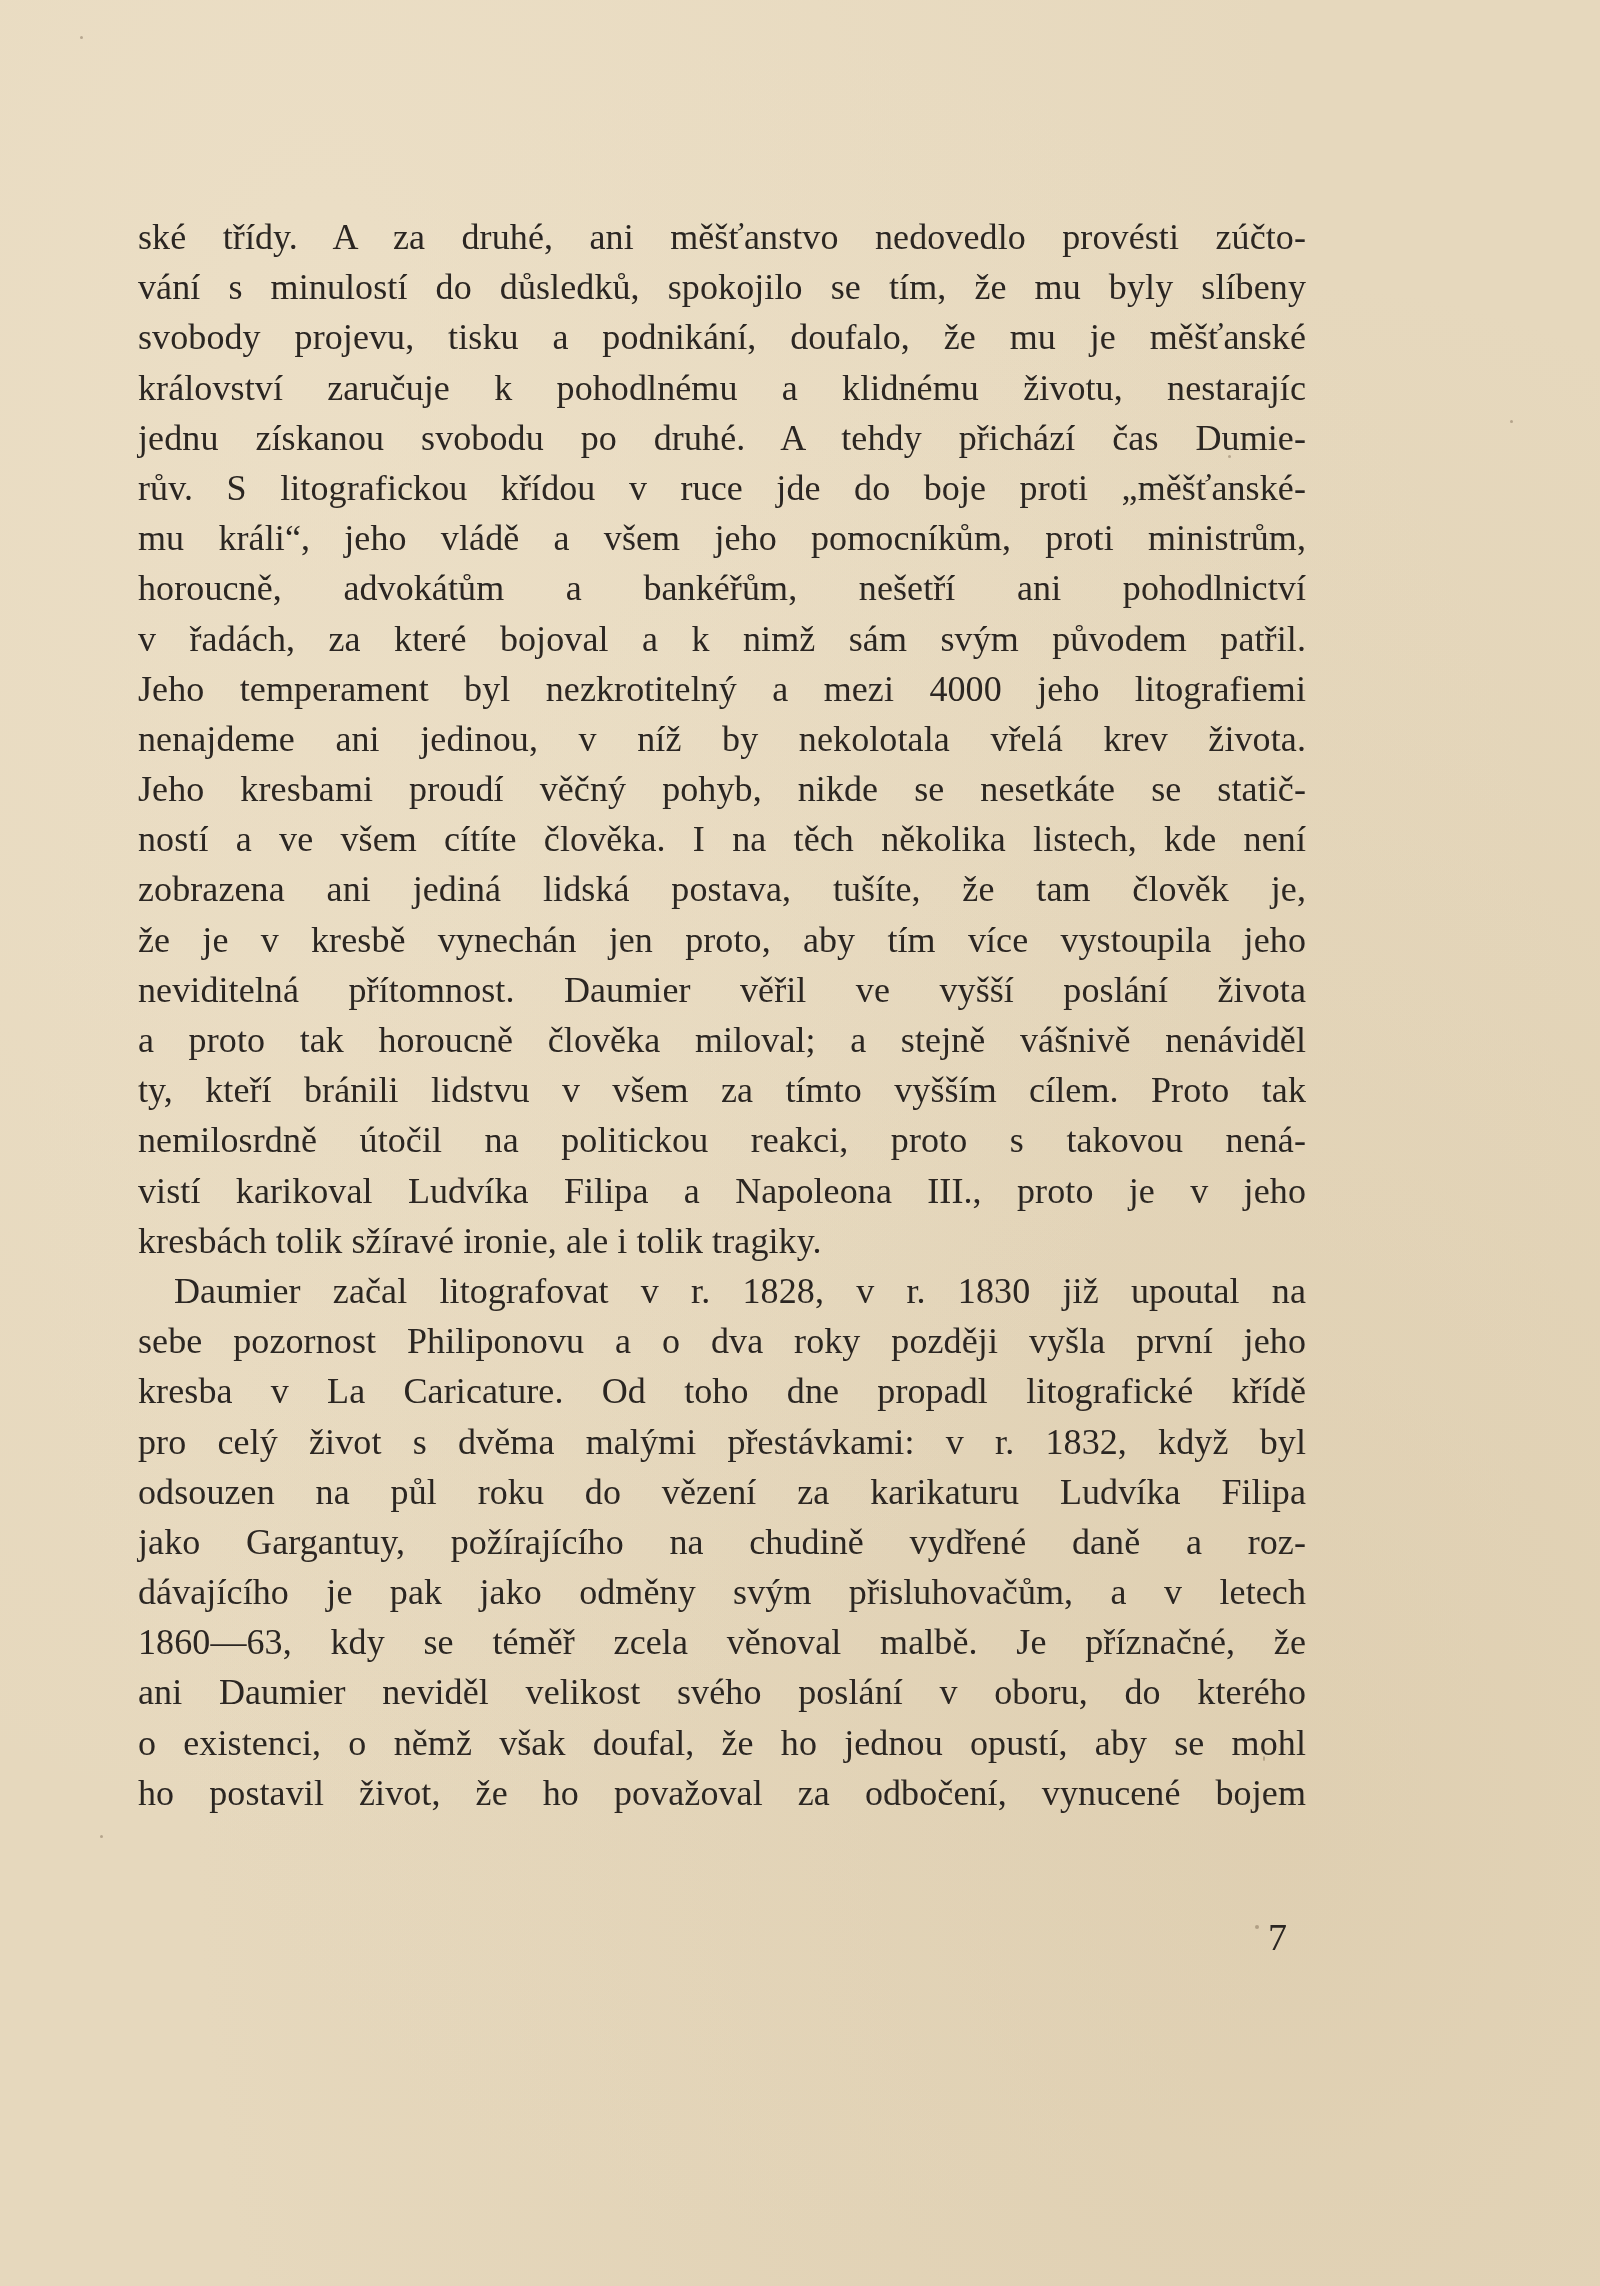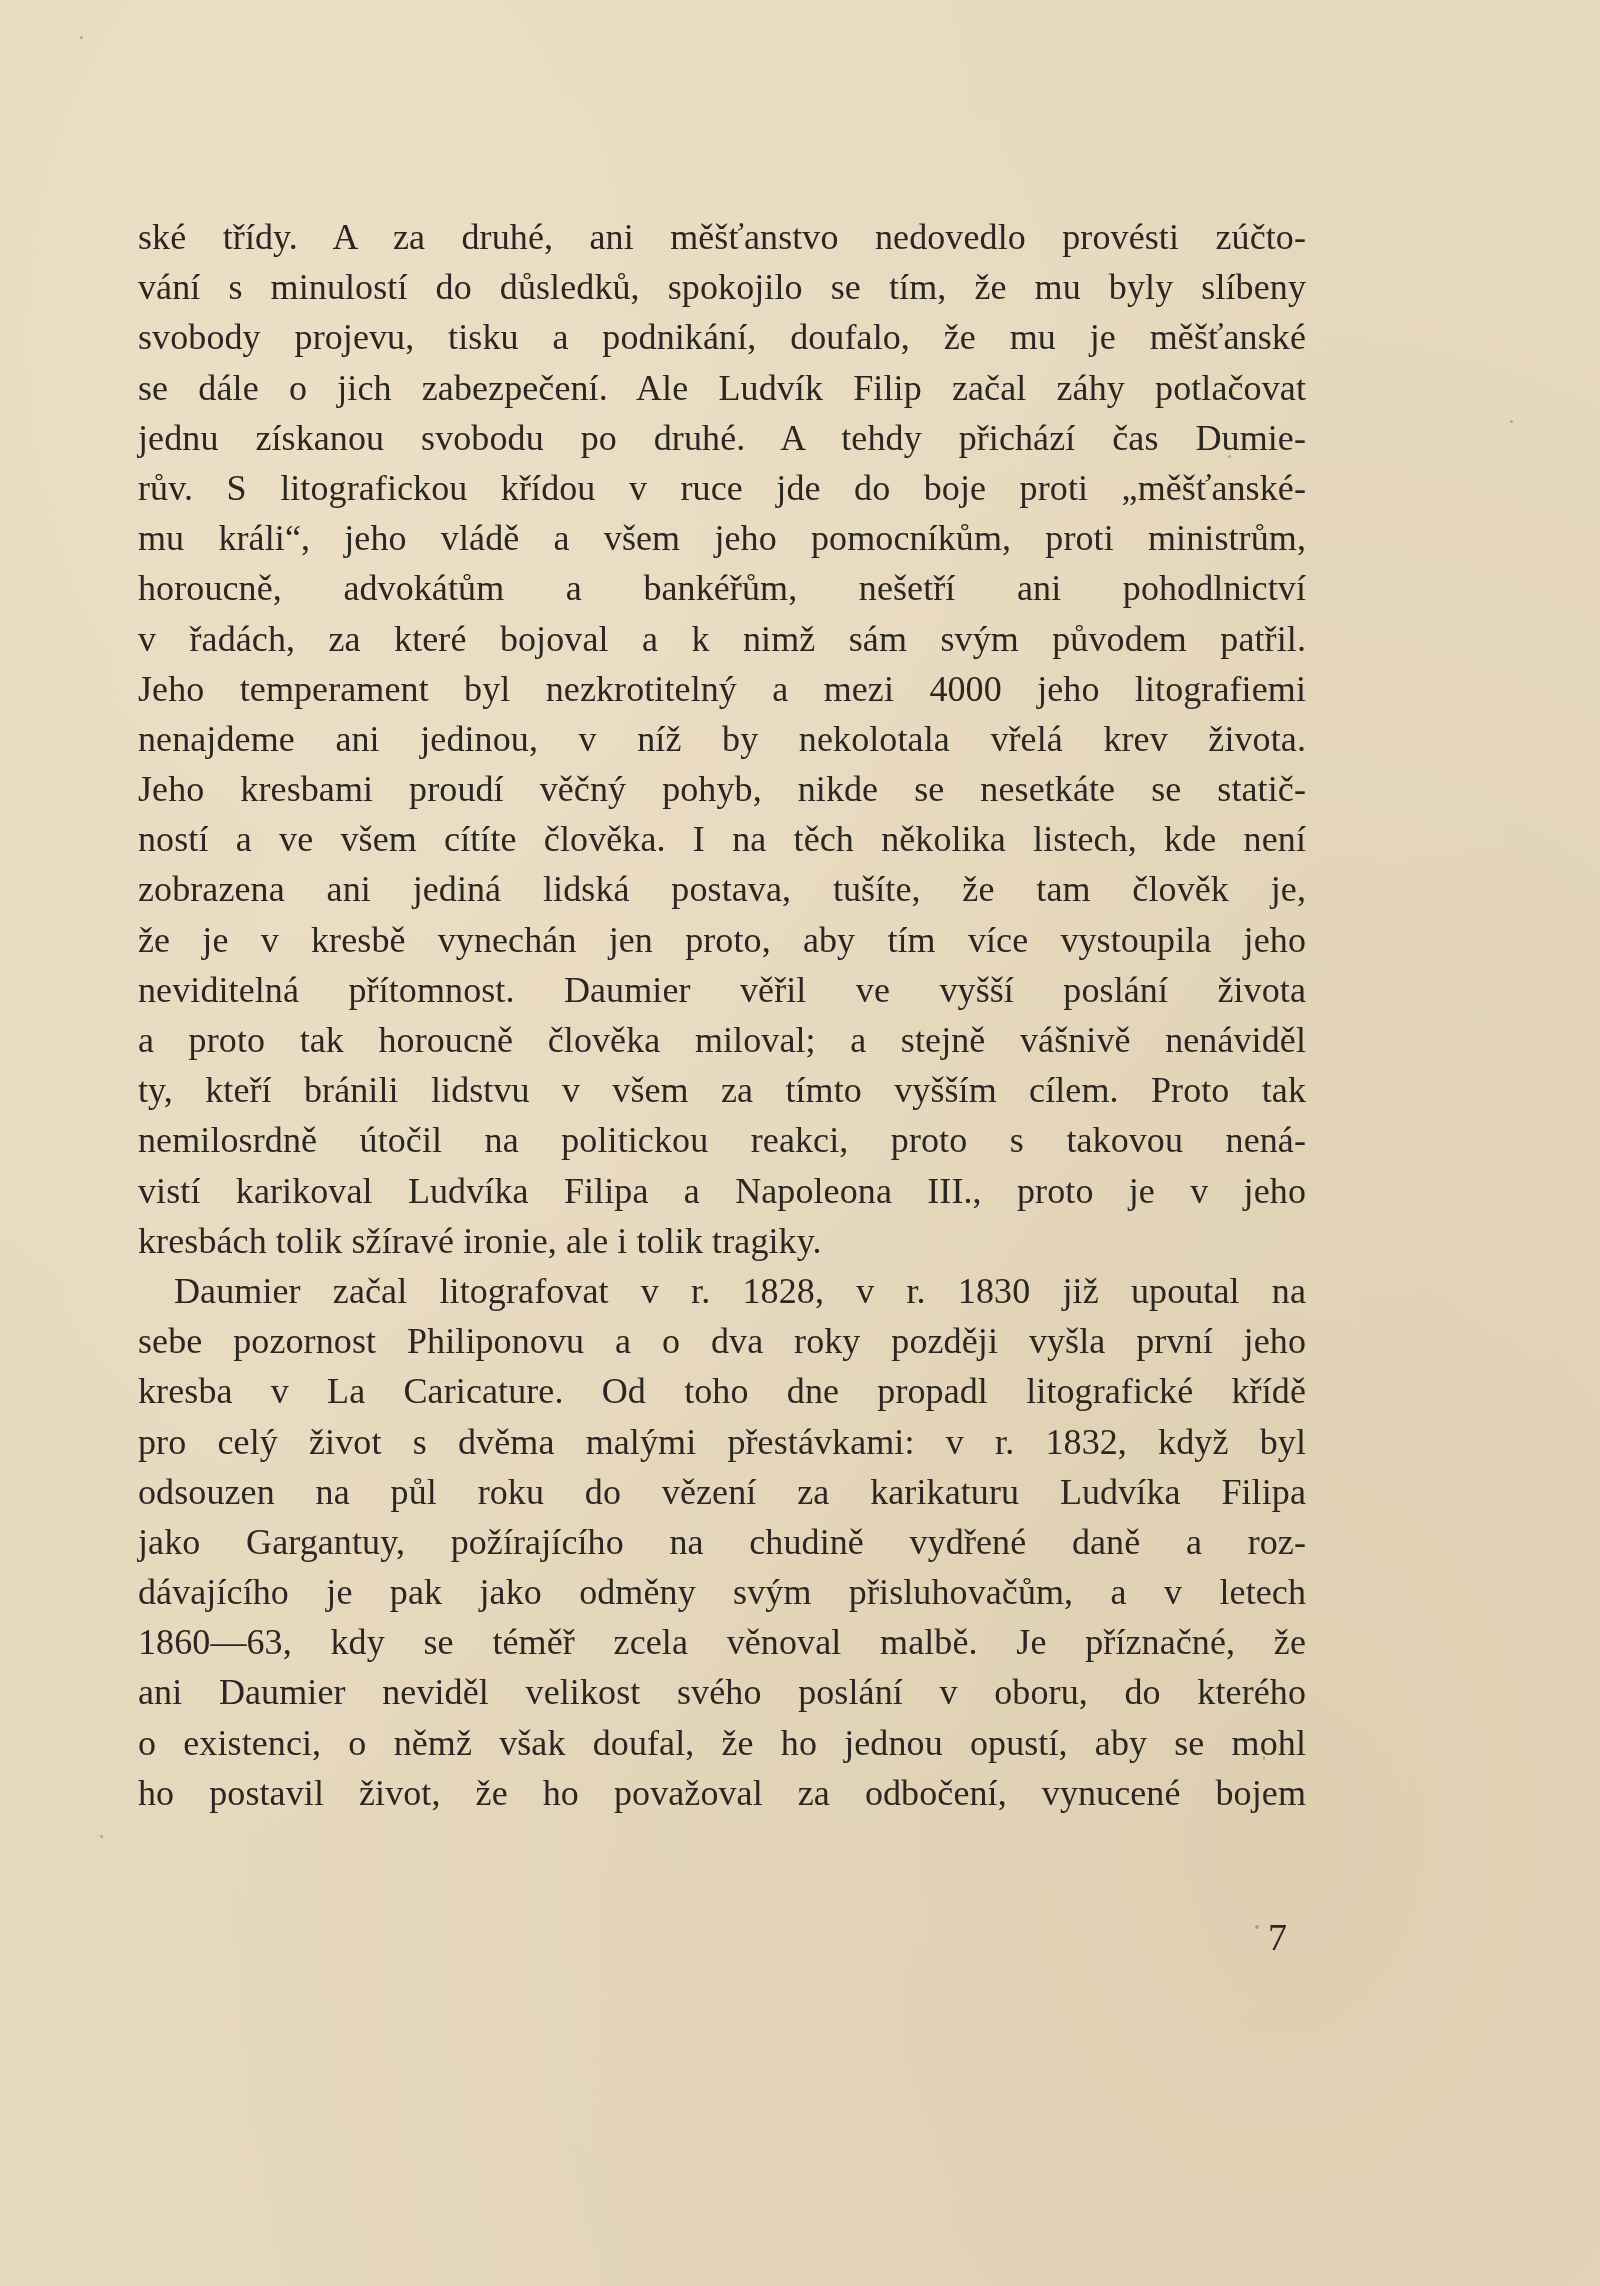--- a/index.html
+++ b/index.html
@@ -65,21 +65,21 @@
 </style>
 </head>
 <body>
 
 <div class="page">
   <div class="text-block">
 
     <span class="line">ské třídy. A za druhé, ani měšťanstvo nedovedlo provésti zúčto-</span>
     <span class="line">vání s minulostí do důsledků, spokojilo se tím, že mu byly slíbeny</span>
     <span class="line">svobody projevu, tisku a podnikání, doufalo, že mu je měšťanské</span>
-    <span class="line">se dále o jich zabezpečení. Ale Ludvík Filip začal záhy potlačovat</span>
+    <span class="line">království zaručuje k pohodlnému a klidnému životu, nestarajíc</span>
     <span class="line">jednu získanou svobodu po druhé. A tehdy přichází čas Dumie-</span>
     <span class="line">rův. S litografickou křídou v ruce jde do boje proti „měšťanské-</span>
     <span class="line">mu králi“, jeho vládě a všem jeho pomocníkům, proti ministrům,</span>
     <span class="line">horoucně, advokátům a bankéřům, nešetří ani pohodlnictví</span>
     <span class="line">v řadách, za které bojoval a k nimž sám svým původem patřil.</span>
     <span class="line">Jeho temperament byl nezkrotitelný a mezi 4000 jeho litografiemi</span>
     <span class="line">nenajdeme ani jedinou, v níž by nekolotala vřelá krev života.</span>
     <span class="line">Jeho kresbami proudí věčný pohyb, nikde se nesetkáte se statič-</span>
     <span class="line">ností a ve všem cítíte člověka. I na těch několika listech, kde není</span>
     <span class="line">zobrazena ani jediná lidská postava, tušíte, že tam člověk je,</span>

